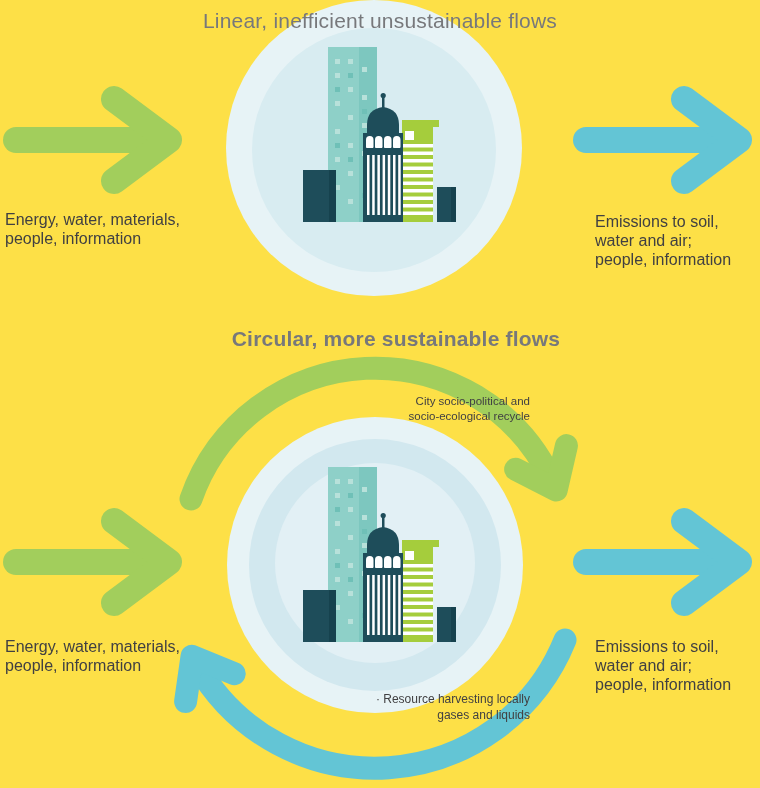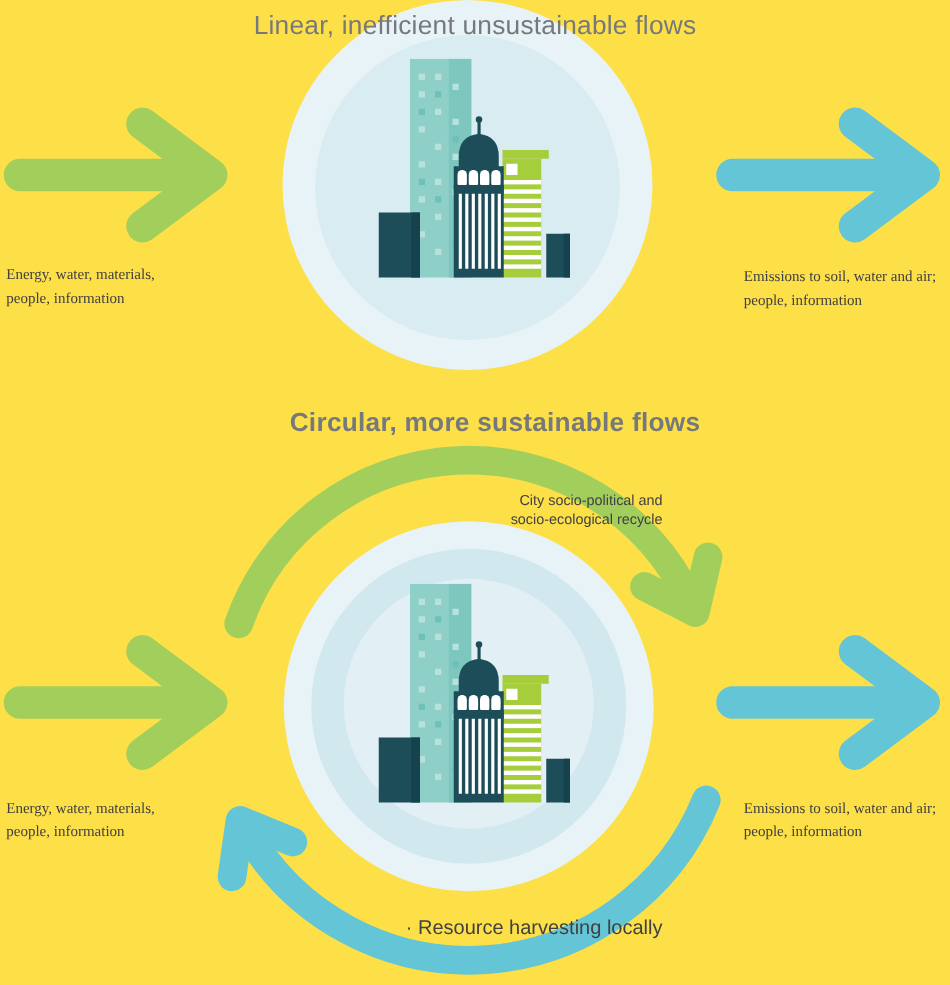--- a/index.html
+++ b/index.html
@@ -7,30 +7,30 @@
     position:relative;width:760px;height:788px;overflow:hidden;background:#fde047;
     font-family:"Liberation Sans",sans-serif;color:var(--text_dark);
   }
   .abs{position:absolute;}
   .circle{position:absolute;border-radius:50%;}
   .title{
     position:absolute;left:0;width:760px;text-align:center;
     font-size:21px;color:var(--title_gray);letter-spacing:.2px;z-index:6;
   }
   .flow-label{
-    position:absolute;font-size:12px;line-height:19px;color:var(--text_dark);z-index:6;font-family:Liberation Serif, serif;
+    position:absolute;font-size:16px;line-height:19px;color:var(--text_dark);z-index:6;
   }
   .flow-label span{display:block;}
   .loop-label{
     position:absolute;left:230px;width:300px;text-align:center;
     color:var(--text_dark);z-index:6;
   }
   .loop-label span{display:block;text-align:right;}
   #loop-top-label{top:394px;font-size:11.5px;line-height:15px;}
-  #loop-bottom-label{top:691px;font-size:16px;line-height:16px;margin-top:44px;}
+  #loop-bottom-label{top:691px;font-size:12px;line-height:16px;}
   svg{display:block;}
   .arrow-shaft{stroke-width:26;stroke-linecap:round;fill:none;}
   .arrow-head{stroke-width:26;stroke-linecap:round;stroke-linejoin:round;fill:none;}
   .green-stroke{stroke:var(--green);}
   .blue-stroke{stroke:var(--blue);}
   .arc{stroke-width:23;stroke-linecap:round;fill:none;}
   .f-teal{fill:var(--teal_light);} .f-teal-sh{fill:var(--teal_shade);}
   .f-wl{fill:var(--window_light);} .f-wd{fill:var(--window_dark);}
   .f-navy{fill:var(--navy);} .f-navy-sh{fill:var(--navy_shade);}
   .f-lime{fill:var(--lime);} .f-white{fill:#ffffff;}
@@ -191,20 +191,21 @@
         <use href="#city"></use>
       </svg>
 
     <div class="loop-label" id="loop-top-label">
       <span>City socio-political and</span>
       <span>socio-ecological recycle</span>
     </div>
 
     <div class="loop-label" id="loop-bottom-label">
       <span>· Resource  harvesting locally</span>
+      <span>gases and liquids</span>
     </div>
 
     <div class="flow-label" style="left:5px;top:637px">
       <span>Energy, water, materials,</span>
       <span>people, information</span>
     </div>
     <div class="flow-label" style="left:595px;top:637px">
       <span>Emissions to soil, water and air;</span>
       <span>people, information</span>
     </div>

